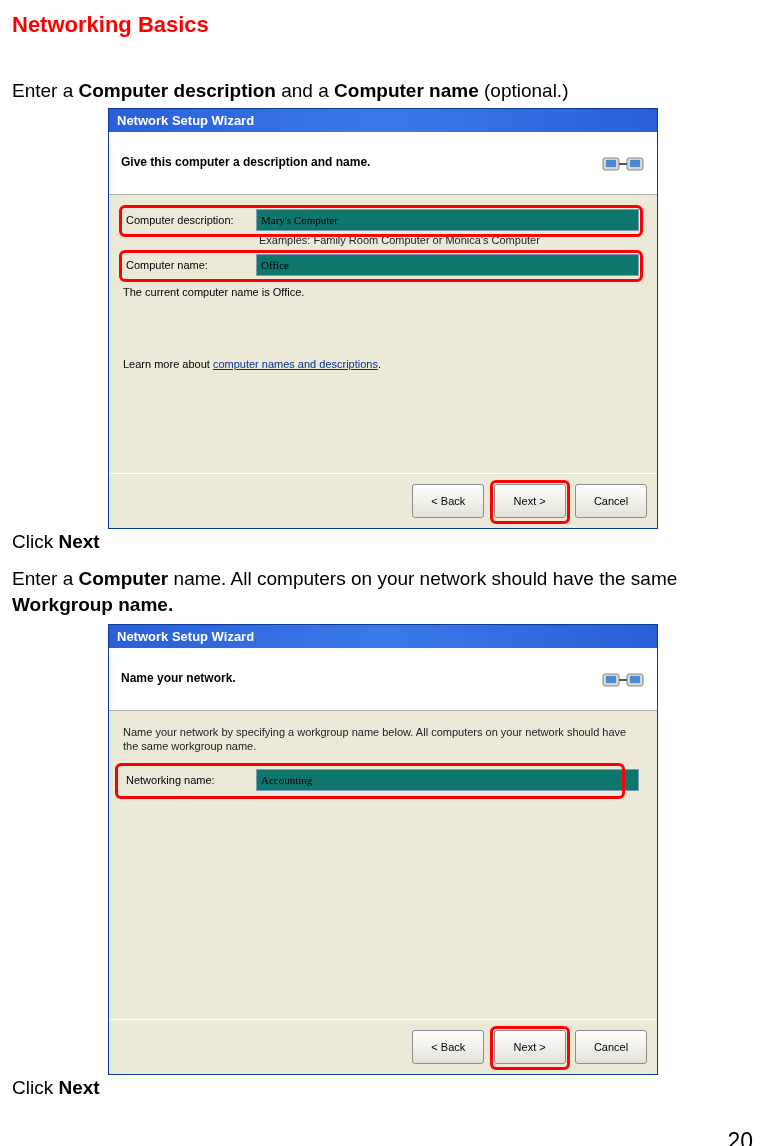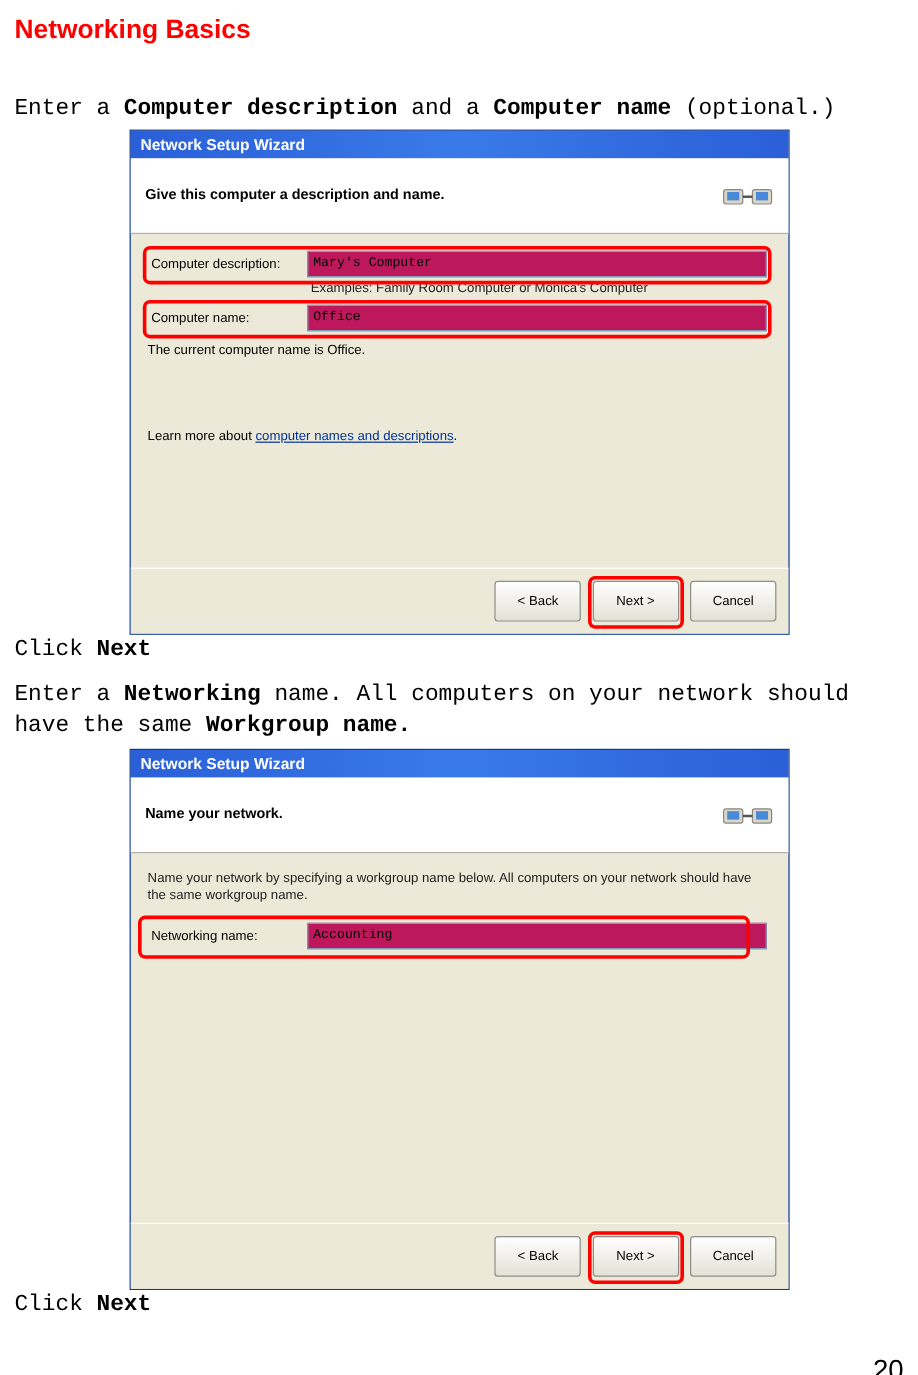--- a/index.html
+++ b/index.html
@@ -14,21 +14,20 @@
     }
     .page-title {
       color: #f00;
       font-weight: bold;
       font-size: 22px;
       margin-bottom: 40px;
     }
     .instr {
       line-height: 1.35;
       margin-bottom: 4px;
-      font-family: Liberation Mono, monospace;
     }
     .instr b { font-weight: bold; }
     .dialog-wrap {
       margin-left: 96px;
       width: 550px;
     }
     .dialog {
       border: 1px solid #0a3a9a;
       background: #ece9d8;
       font-family: Tahoma, Arial, sans-serif;
@@ -69,25 +68,25 @@
       margin-bottom: 3px;
     }
     .form-label {
       width: 130px;
       font-size: 11px;
       padding-left: 3px;
     }
     .text-input {
       flex: 1;
       border: 1px solid #7f9db9;
-      background: #be185d;
+      background: #0f766e;
       height: 18px;
       font-size: 11px;
       padding: 1px 4px;
-      font-family: Liberation Mono, monospace;
+      font-family: Liberation Serif, serif;
     }
     .hint-row {
       margin-left: 130px;
       font-size: 11px;
       color: #222;
       margin-bottom: 8px;
       padding-left: 6px;
     }
     .current-line {
       font-size: 11px;
@@ -189,21 +188,21 @@
       <button class="win-btn">Cancel</button>
     </div>
   </div>
 </div>
 
 <div class="instr">
   <span>Click </span><b>Next</b>
 </div>
 
 <div class="instr instr-block">
-  <span>Enter a </span><b>Networking</b><span> name.  All computers on your network should have the same </span><b>Workgroup name.</b>
+  <span>Enter a </span><b>Computer</b><span> name.  All computers on your network should have the same </span><b>Workgroup name.</b>
 </div>
 
 <div class="dialog-wrap" style="margin-top:6px;">
   <div class="dialog">
     <div class="titlebar">Network Setup Wizard</div>
     <div class="header-band">
       <span class="header-text">Name your network.</span>
       <span class="header-icon">
         <svg viewBox="0 0 44 44">
             <rect x="2" y="18" width="16" height="12" rx="2" fill="#d9d6c6" stroke="#888"></rect>

